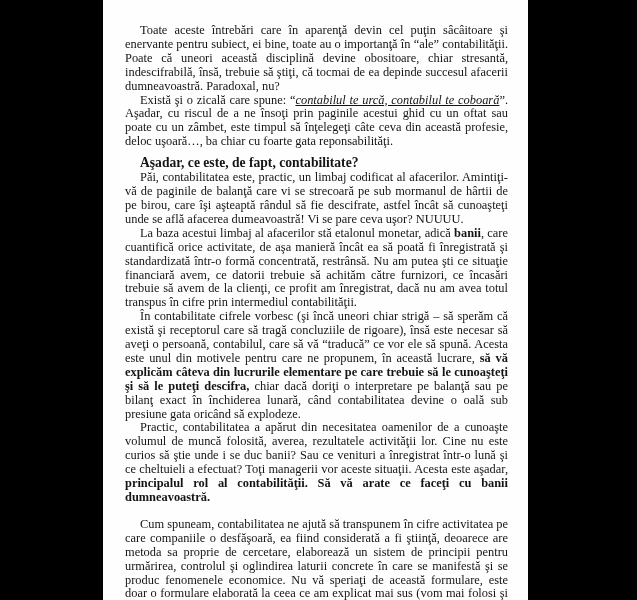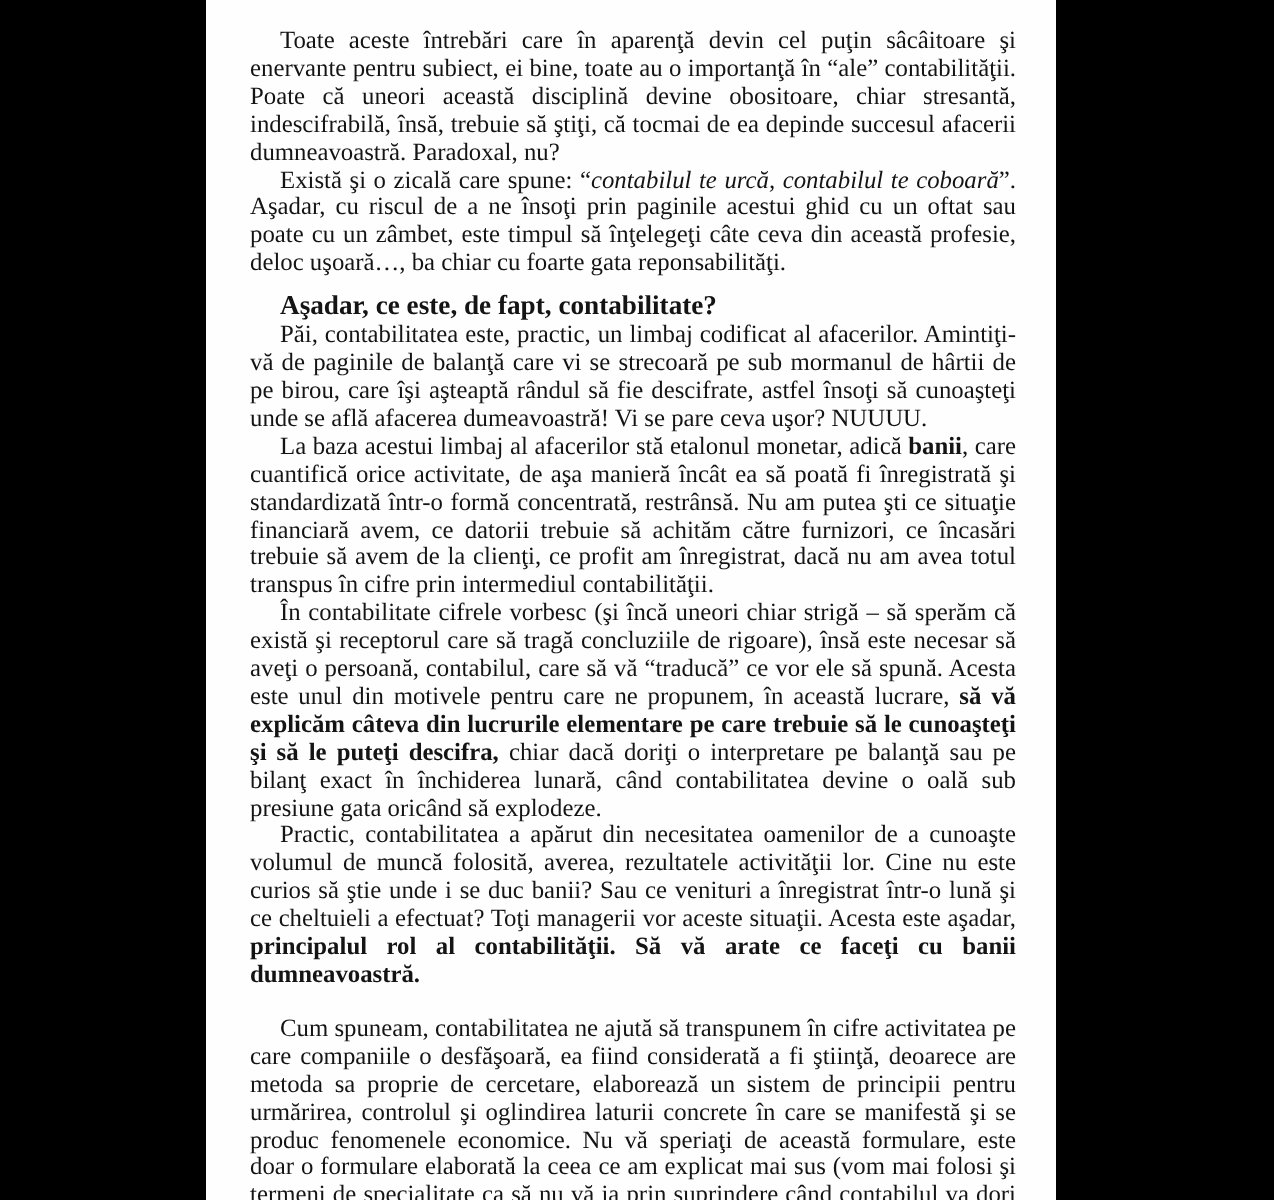--- a/index.html
+++ b/index.html
@@ -17,21 +17,21 @@
     background: var(--bg-color, #000);
   }
   .paper {
     position: absolute;
     left: 103px;
     top: 0;
     width: 425px;
     height: 600px;
     background: var(--paper-color, #fefefe);
     box-sizing: border-box;
-    padding: 14px 20px 0 22px;
+    padding: 24px 20px 0 22px;
     overflow: hidden;
   }
   .content {
     font-family: "Liberation Serif", "DejaVu Serif", serif;
     font-size: 12.4px;
     line-height: 13.9px;
     color: var(--ink-color, #141414);
     text-align: justify;
   }
   .content p.paragraph {
@@ -42,31 +42,31 @@
     margin: 0;
     font-size: 13.6px;
     font-weight: 700;
     text-indent: 15px;
     line-height: 16px;
   }
   .gap-small    { margin-top: 6px  !important; }
   .gap-large    { margin-top: 12px !important; }
   .gap-blankline{ margin-top: 13px !important; }
   .seg-b { font-weight: 700; }
-  .seg-i { font-style: italic; }
+  .seg-i { font-style: italic; text-decoration: underline; }
 </style>
 </head>
 <body>
 
 <div class="stage">
   <div class="paper">
     <div class="content">
         <p class="paragraph"><span>Toate aceste întrebări care în aparenţă devin cel puţin sâcâitoare şi enervante pentru subiect, ei bine, toate au o importanţă în “ale” contabilităţii. Poate că uneori această disciplină devine obositoare, chiar stresantă, indescifrabilă, însă, trebuie să ştiţi, că tocmai de ea depinde succesul afacerii dumneavoastră. Paradoxal, nu?</span></p>
         <p class="paragraph"><span>Există şi o zicală care spune: “</span><span class="seg-i">contabilul te urcă, contabilul te coboară</span><span>”. Aşadar, cu riscul de a ne însoţi prin paginile acestui ghid cu un oftat sau poate cu un zâmbet, este timpul să înţelegeţi câte ceva din această profesie, deloc uşoară…, ba chiar cu foarte gata reponsabilităţi.</span></p>
         <h2 class="sec-heading gap-small"><span>Aşadar, ce este, de fapt, contabilitate?</span></h2>
-        <p class="paragraph"><span>Păi, contabilitatea este, practic, un limbaj codificat al afacerilor. Amintiţi-vă de paginile de balanţă care vi se strecoară pe sub mormanul de hârtii de pe birou, care îşi aşteaptă rândul să fie descifrate, astfel însoţi să cunoaşteţi unde se află afacerea dumeavoastră! Vi se pare ceva uşor? NUUUU.</span></p>
+        <p class="paragraph"><span>Păi, contabilitatea este, practic, un limbaj codificat al afacerilor. Amintiţi-vă de paginile de balanţă care vi se strecoară pe sub mormanul de hârtii de pe birou, care îşi aşteaptă rândul să fie descifrate, astfel încât să cunoaşteţi unde se află afacerea dumeavoastră! Vi se pare ceva uşor? NUUUU.</span></p>
         <p class="paragraph"><span>La baza acestui limbaj al afacerilor stă etalonul monetar, adică </span><span class="seg-b">banii</span><span>, care cuantifică orice activitate, de aşa manieră încât ea să poată fi înregistrată şi standardizată într-o formă concentrată, restrânsă. Nu am putea şti ce situaţie financiară avem, ce datorii trebuie să achităm către furnizori, ce încasări trebuie să avem de la clienţi, ce profit am înregistrat, dacă nu am avea totul transpus în cifre prin intermediul contabilităţii.</span></p>
         <p class="paragraph"><span>În contabilitate cifrele vorbesc (şi încă uneori chiar strigă – să sperăm că există şi receptorul care să tragă concluziile de rigoare), însă este necesar să aveţi o persoană, contabilul, care să vă “traducă” ce vor ele să spună. Acesta este unul din motivele pentru care ne propunem, în această lucrare, </span><span class="seg-b">să vă explicăm câteva din lucrurile elementare pe care trebuie să le cunoaşteţi şi să le puteţi descifra,</span><span> chiar dacă doriţi o interpretare pe balanţă sau pe bilanţ exact în închiderea lunară, când contabilitatea devine o oală sub presiune gata oricând să explodeze.</span></p>
         <p class="paragraph"><span>Practic, contabilitatea a apărut din necesitatea oamenilor de a cunoaşte volumul de muncă folosită, averea, rezultatele activităţii lor. Cine nu este curios să ştie unde i se duc banii? Sau ce venituri a înregistrat într-o lună şi ce cheltuieli a efectuat? Toţi managerii vor aceste situaţii. Acesta este aşadar, </span><span class="seg-b">principalul rol al contabilităţii. Să vă arate ce faceţi cu banii dumneavoastră.</span></p>
         <p class="paragraph gap-blankline"><span>Cum spuneam, contabilitatea ne ajută să transpunem în cifre activitatea pe care companiile o desfăşoară, ea fiind considerată a fi ştiinţă, deoarece are metoda sa proprie de cercetare, elaborează un sistem de principii pentru urmărirea, controlul şi oglindirea laturii concrete în care se manifestă şi se produc fenomenele economice. Nu vă speriaţi de această formulare, este doar o formulare elaborată la ceea ce am explicat mai sus (vom mai folosi şi termeni de specialitate ca să nu vă ia prin suprindere când contabilul va dori să vi se adreseze ca unui expert în alte contabilităţii – mai bine prevenim).</span></p>
       </div>
   </div>
 </div>
 
 </body></html>

